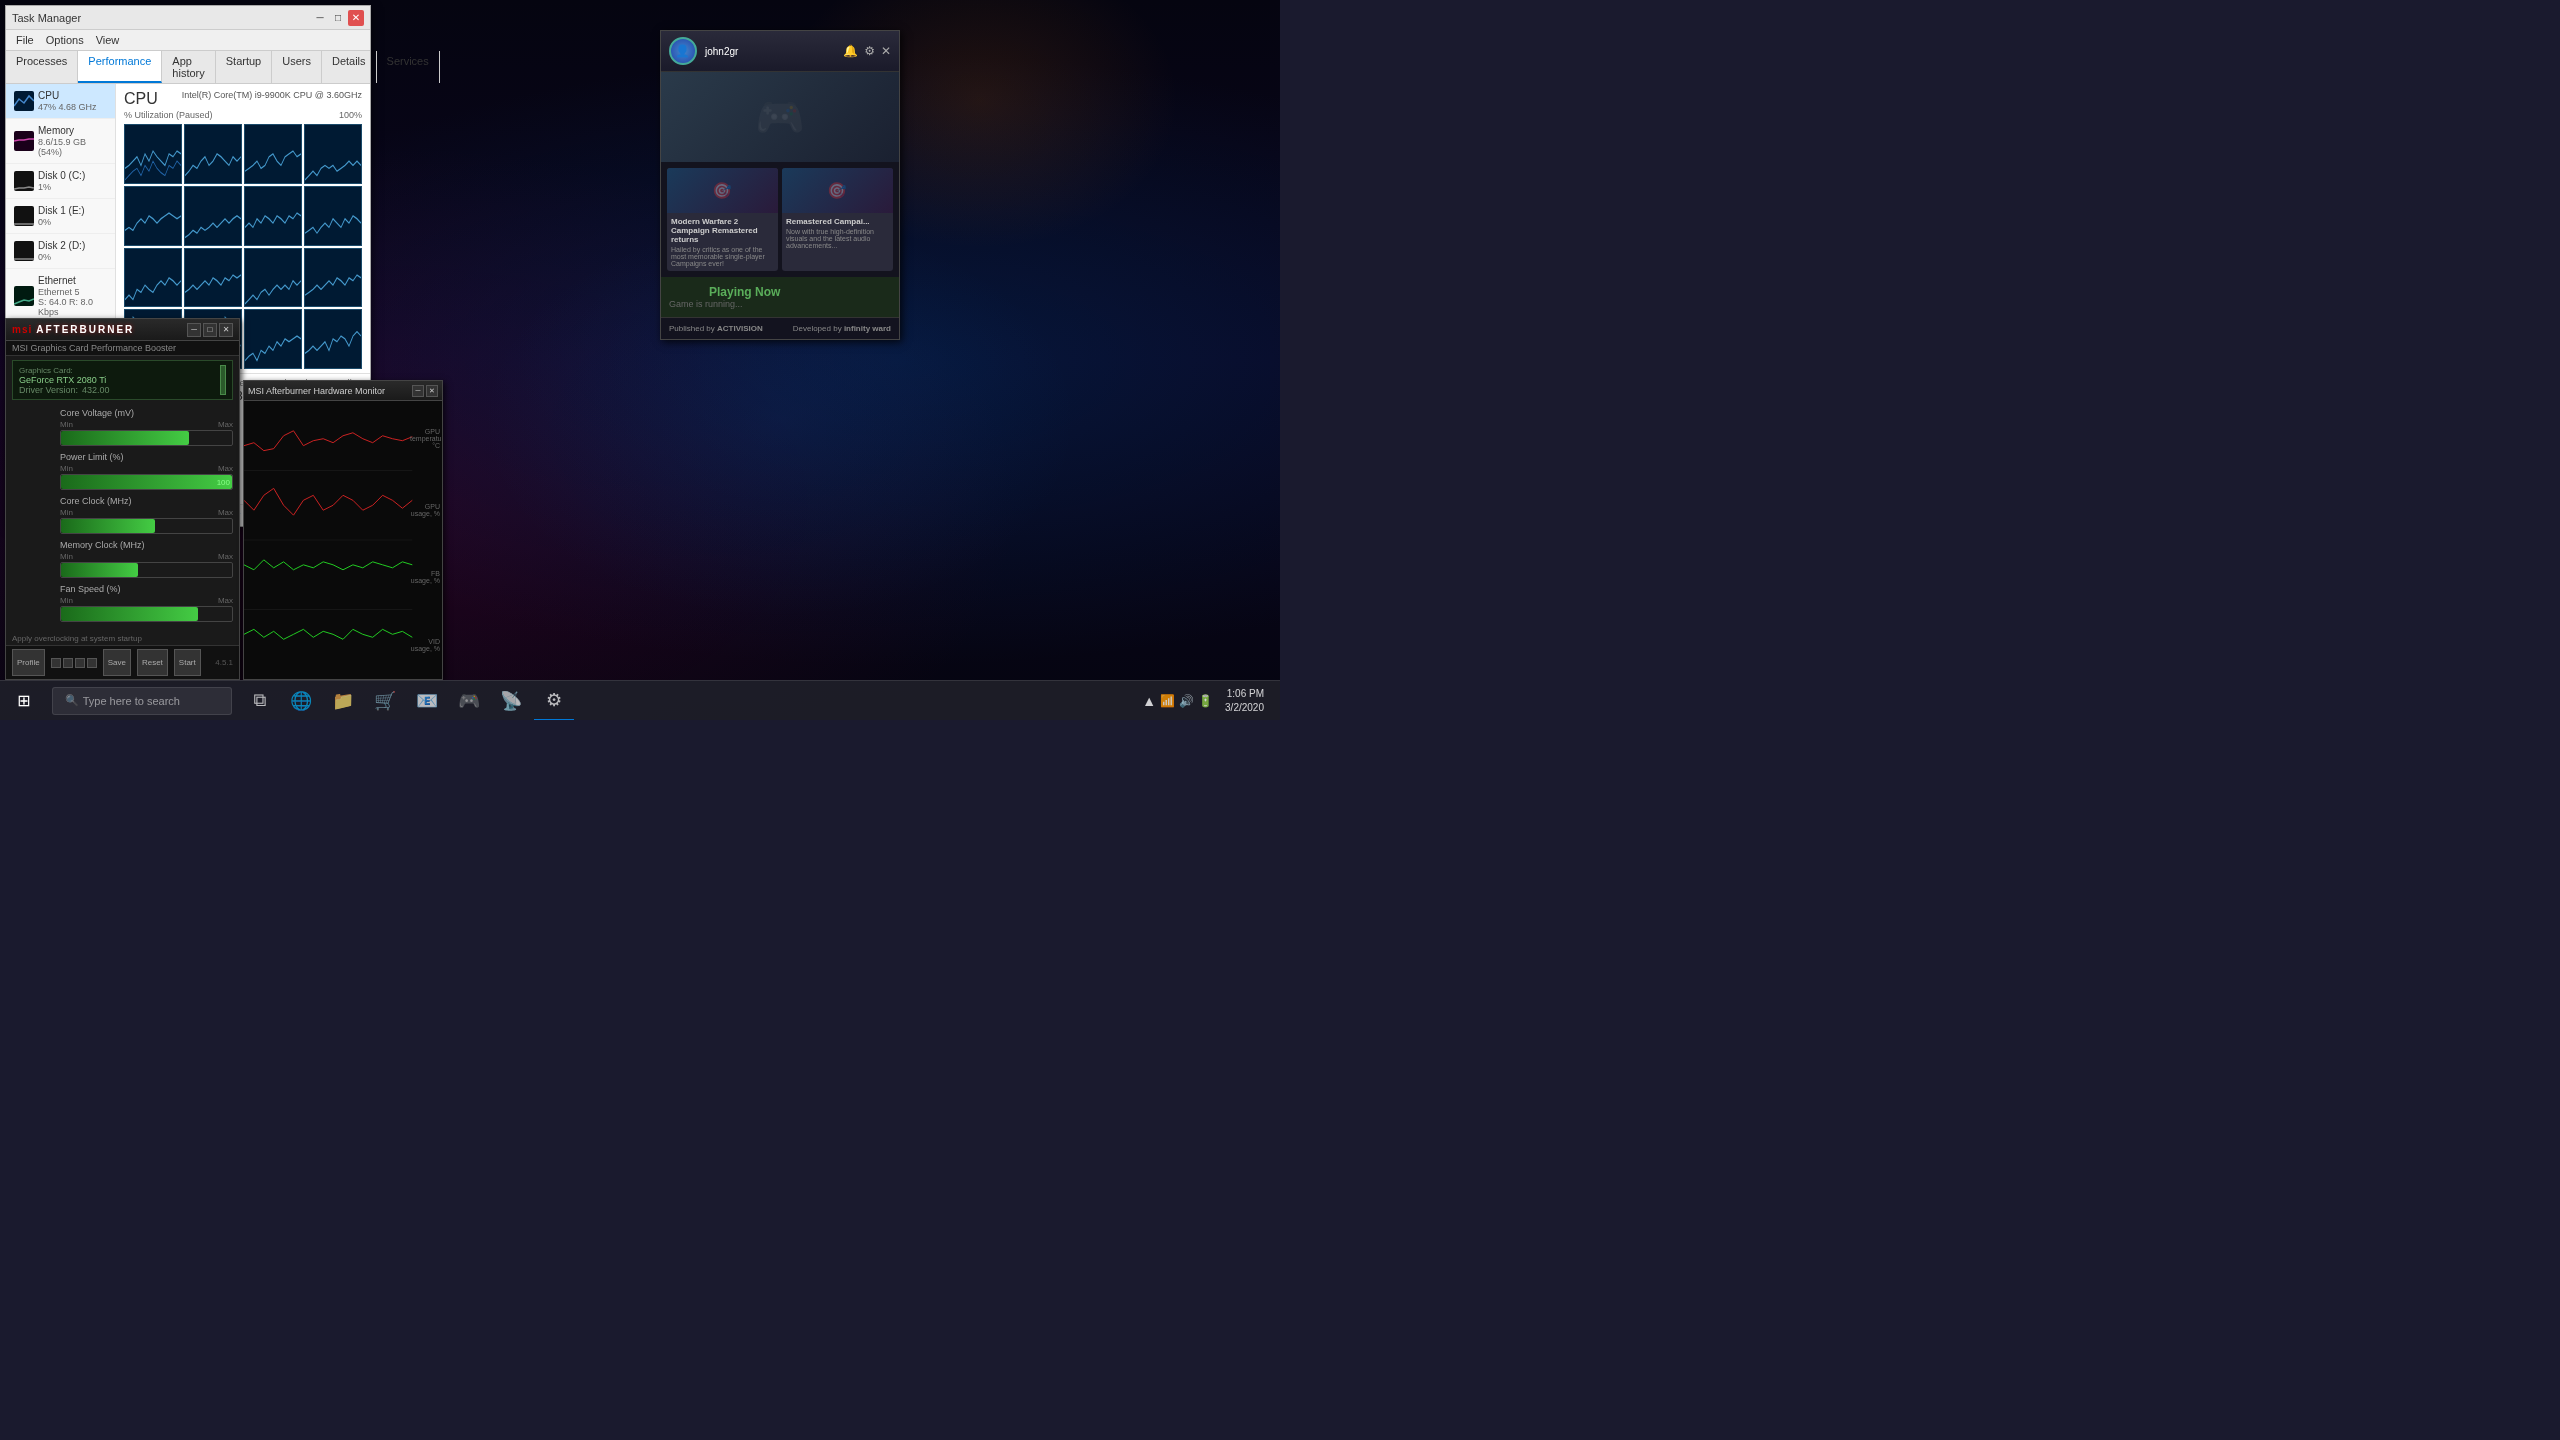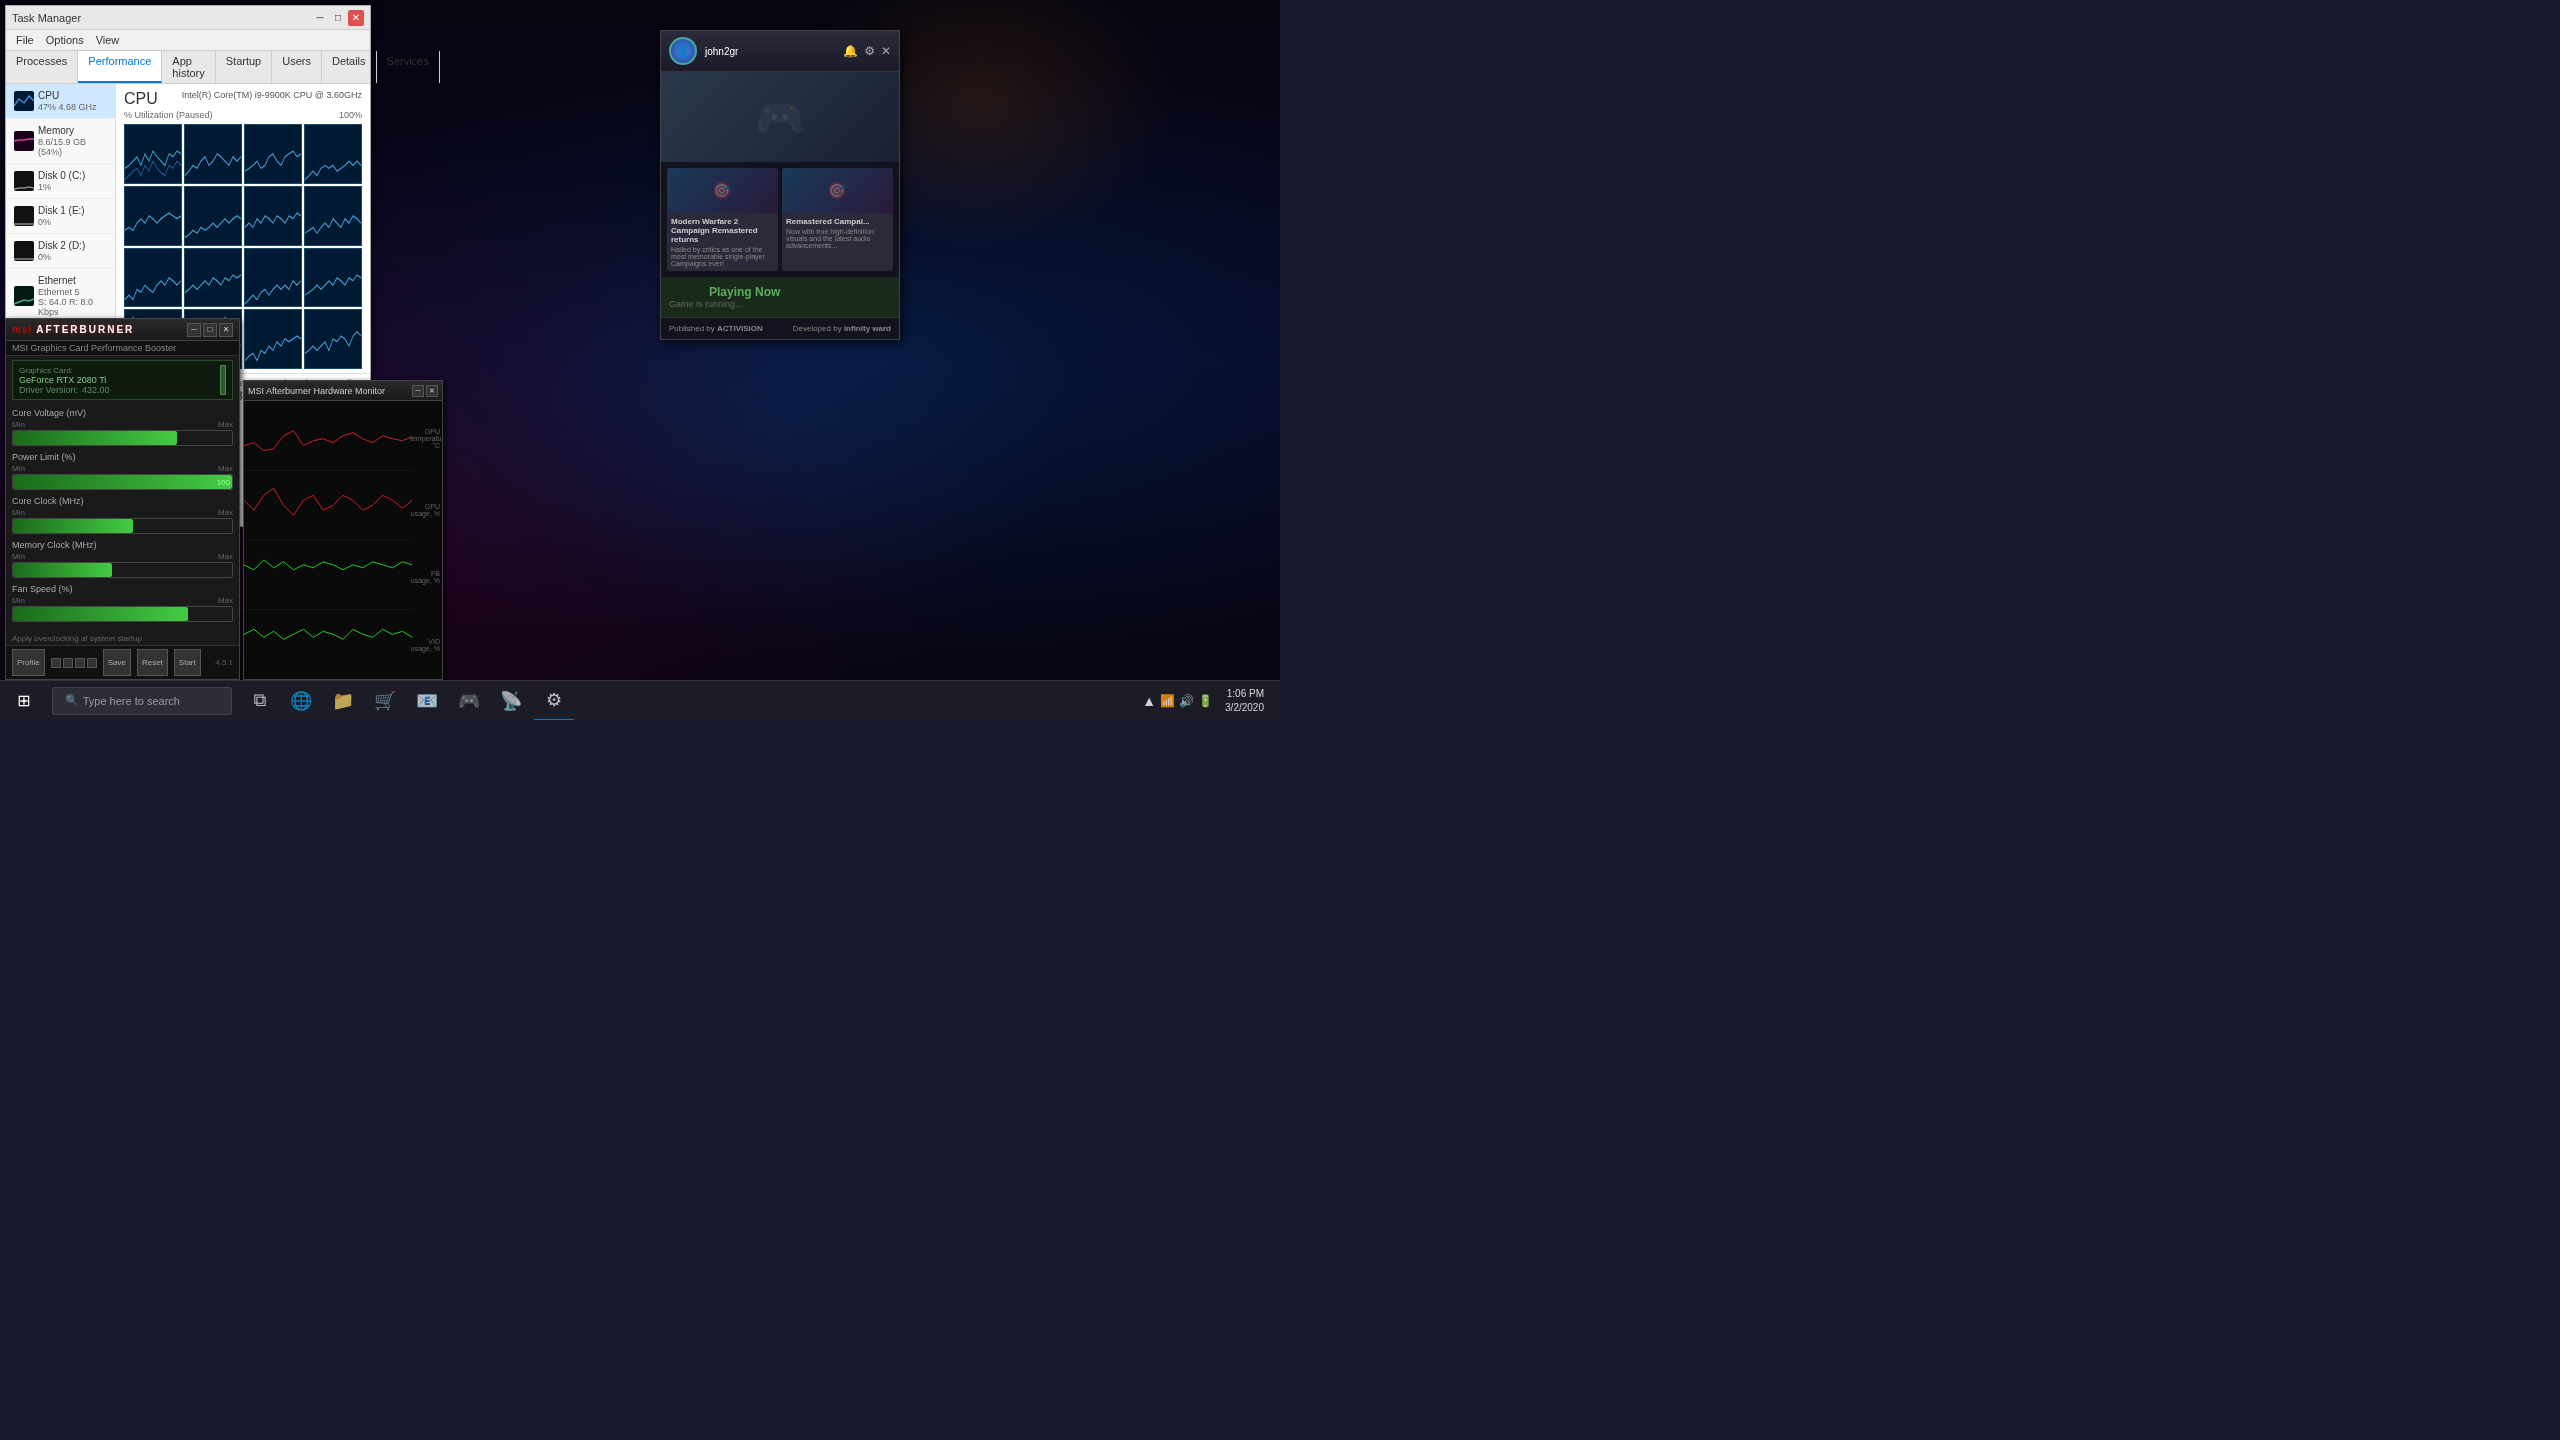--- a/index.html
+++ b/index.html
@@ -333,20 +333,21 @@
       justify-content: space-between;
       align-items: center;
     }
     .ab-gpu-name { font-size: 9px; color: #88cc88; }
     .ab-driver { font-size: 9px; color: #668866; }
     .ab-sliders {
       padding: 4px 6px;
     }
     .ab-slider-row {
       margin-bottom: 6px;
+      margin-left: 48px;
     }
     .ab-slider-label {
       font-size: 9px;
       color: #aaa;
       margin-bottom: 2px;
     }
     .ab-slider-track {
       height: 16px;
       background: #1a1a1a;
       border: 1px solid #444;

